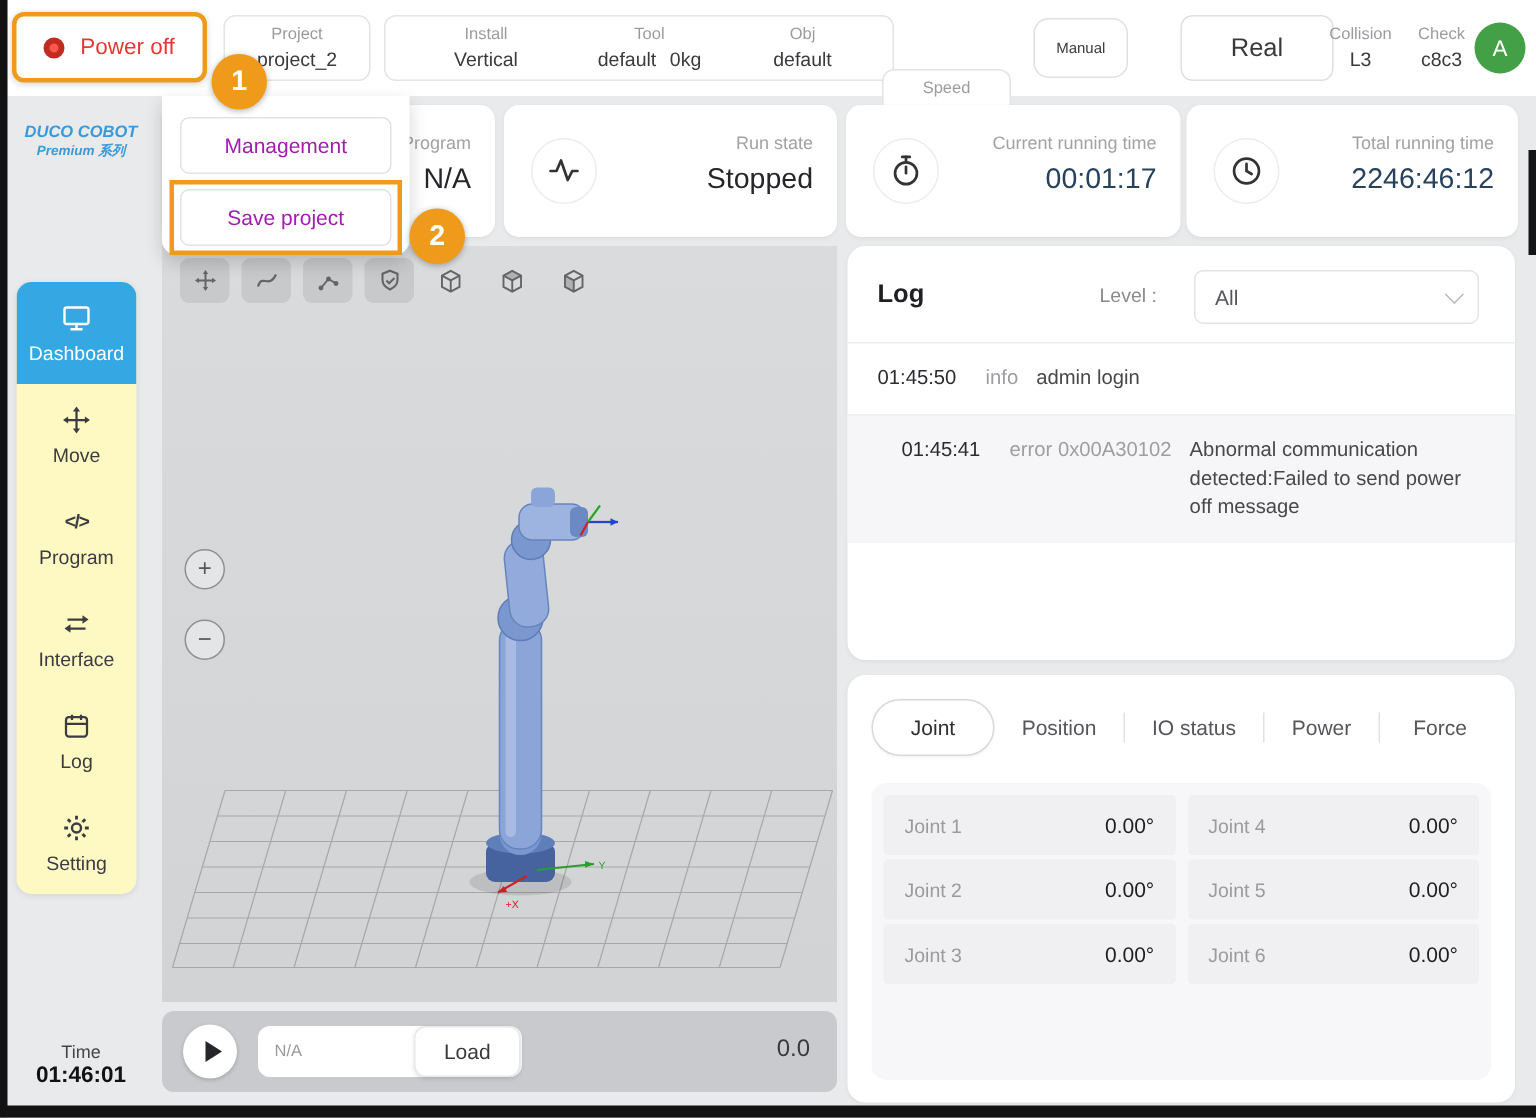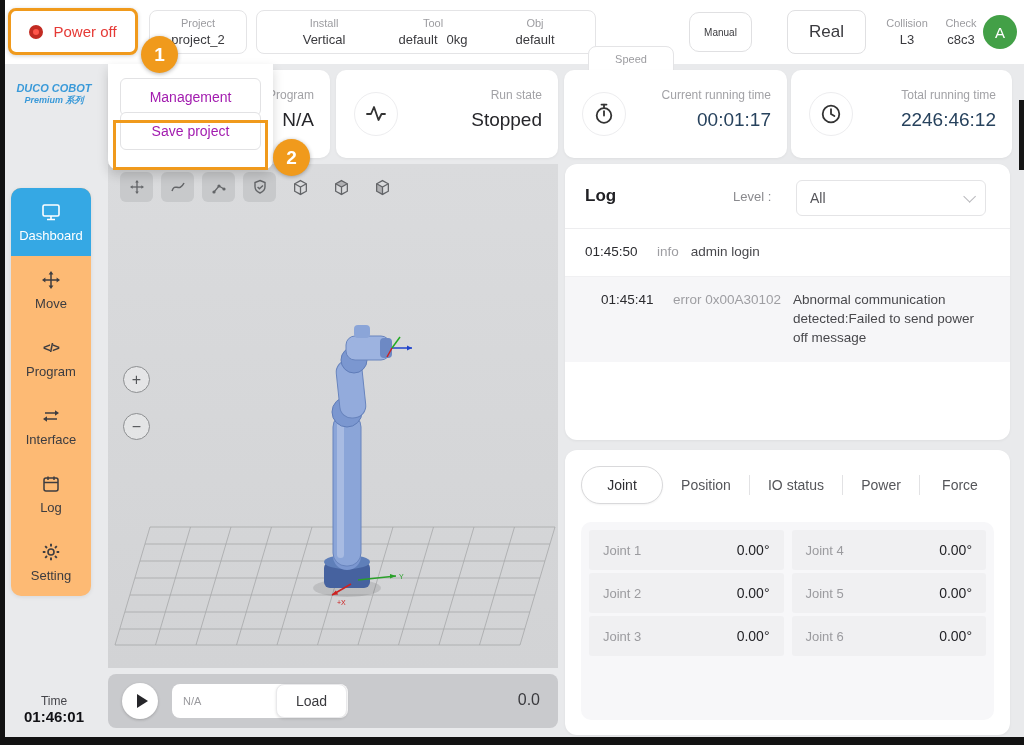--- a/index.html
+++ b/index.html
@@ -25,21 +25,21 @@
   .tb-row { display:flex; gap:9px; }
   .tb-plain { border:none; background:transparent; }
   .btn-plain { position:absolute; border:1px solid #e0e0e2; border-radius:8px; background:#fff; display:flex; align-items:center; justify-content:center; color:#3a3a3e; cursor:pointer; }
   .avatar { position:absolute; left:978px; top:15px; width:34px; height:34px; border-radius:50%; background:#43A047; color:#fff; font-size:15px; display:flex; align-items:center; justify-content:center; cursor:pointer; }
 
   
   .sidebar { position:absolute; left:5px; top:64px; width:98px; height:673px; }
   .logo { position:absolute; left:0; top:18px; width:98px; text-align:center; color:#3a9ad9; font-style:italic; font-weight:bold; }
   .logo-l1 { font-size:11px; }
   .logo-l2 { font-size:9px; }
-  .nav-card { position:absolute; left:6px; top:124px; width:80px; background:#fdba74; border-radius:10px; box-shadow:0 1px 4px rgba(0,0,0,.08); overflow:hidden; }
+  .nav-card { position:absolute; left:6px; top:124px; width:80px; background:#fef9c3; border-radius:10px; box-shadow:0 1px 4px rgba(0,0,0,.08); overflow:hidden; }
   .nav-item { height:68px; display:flex; flex-direction:column; align-items:center; justify-content:center; gap:6px; color:#3c3c40; cursor:pointer; }
   .nav-item.active { background:#35A8E4; color:#fff; }
   .nav-label { font-size:13px; }
   .nav-icon { height:20px; display:flex; align-items:center; justify-content:center; }
   .code-glyph { font-weight:bold; font-size:13px; letter-spacing:-1px; }
   .side-time { position:absolute; left:0; top:630px; width:98px; text-align:center; }
   .side-time-label { font-size:12px; color:#45454a; }
   .side-time-value { font-size:15px; font-weight:bold; color:#121216; }
 
   
@@ -89,21 +89,21 @@
   .vsep { width:1px; height:20px; background:#e2e2e4; }
   .joint-box { position:absolute; left:16px; top:72px; width:413px; height:198px; background:#f7f7f9; border-radius:10px; padding:8px; display:flex; gap:8px; align-items:flex-start; }
   .jcol { flex:1; }
   .jrow { height:40px; margin-bottom:3px; background:#f0f0f2; border-radius:3px; display:flex; align-items:center; justify-content:space-between; padding:0 14px; }
   .jlabel { font-size:13px; color:#9b9b9f; }
   .jvalue { font-size:14px; color:#1f1f23; }
 
   
   .ann-menu { position:absolute; left:108px; top:64px; width:165px; height:106px; background:#fff; border-radius:0 0 10px 10px; box-shadow:0 5px 12px rgba(0,0,0,.16); z-index:50; }
   .menu-item { position:absolute; left:12px; width:141px; height:38px; border:1px solid #e2e2e4; border-radius:6px; background:#fff; display:flex; align-items:center; justify-content:center; font-size:14px; color:#a21caf; cursor:pointer; }
-  .mi-1 { top:14px; } .mi-2 { top:48px;text-align:center; }
+  .mi-1 { top:14px; } .mi-2 { top:62px;text-align:center; }
   .ann-rect { position:absolute; left:5px; top:56px; width:155px; height:50px; border:3px solid #f09a1c; pointer-events:none; }
   .ann-circle { position:absolute; width:37px; height:37px; border-radius:50%; background:#f09a1c; color:#fff; font-size:19px; font-weight:bold; display:flex; align-items:center; justify-content:center; z-index:60; box-shadow:0 1px 4px rgba(0,0,0,.3); }
   .c1 { left:141px; top:36px; } .c2 { left:273px; top:139px; }
 
   svg { display:block; }
 </style>
 </head>
 <body>
 
 <div class="screen">
@@ -136,21 +136,21 @@
         <div class="tb-value">default</div>
       </div>
     </div>
 
     <div class="tb-box" style="left:583px; width:86px; cursor:pointer;margin-top:36px;">
       <div class="tb-label">Speed</div>
       <div class="tb-value">70%</div>
     </div>
 
     <div class="btn-plain" style="left:684px; top:12px; width:63px; height:40px; font-size:10px;border-radius:10px;">Manual</div>
-    <div class="btn-plain" style="left:782px; top:10px; width:79px; height:44px; font-size:17px;">Real</div>
+    <div class="btn-plain" style="left:782px; top:10px; width:102px; height:44px; font-size:17px;">Real</div>
 
     <div class="tb-box tb-plain" style="left:872px; width:60px;">
       <div class="tb-label">Collision</div>
       <div class="tb-value">L3</div>
     </div>
     <div class="tb-box tb-plain" style="left:931px; width:50px;">
       <div class="tb-label">Check</div>
       <div class="tb-value">c8c3</div>
     </div>
 

